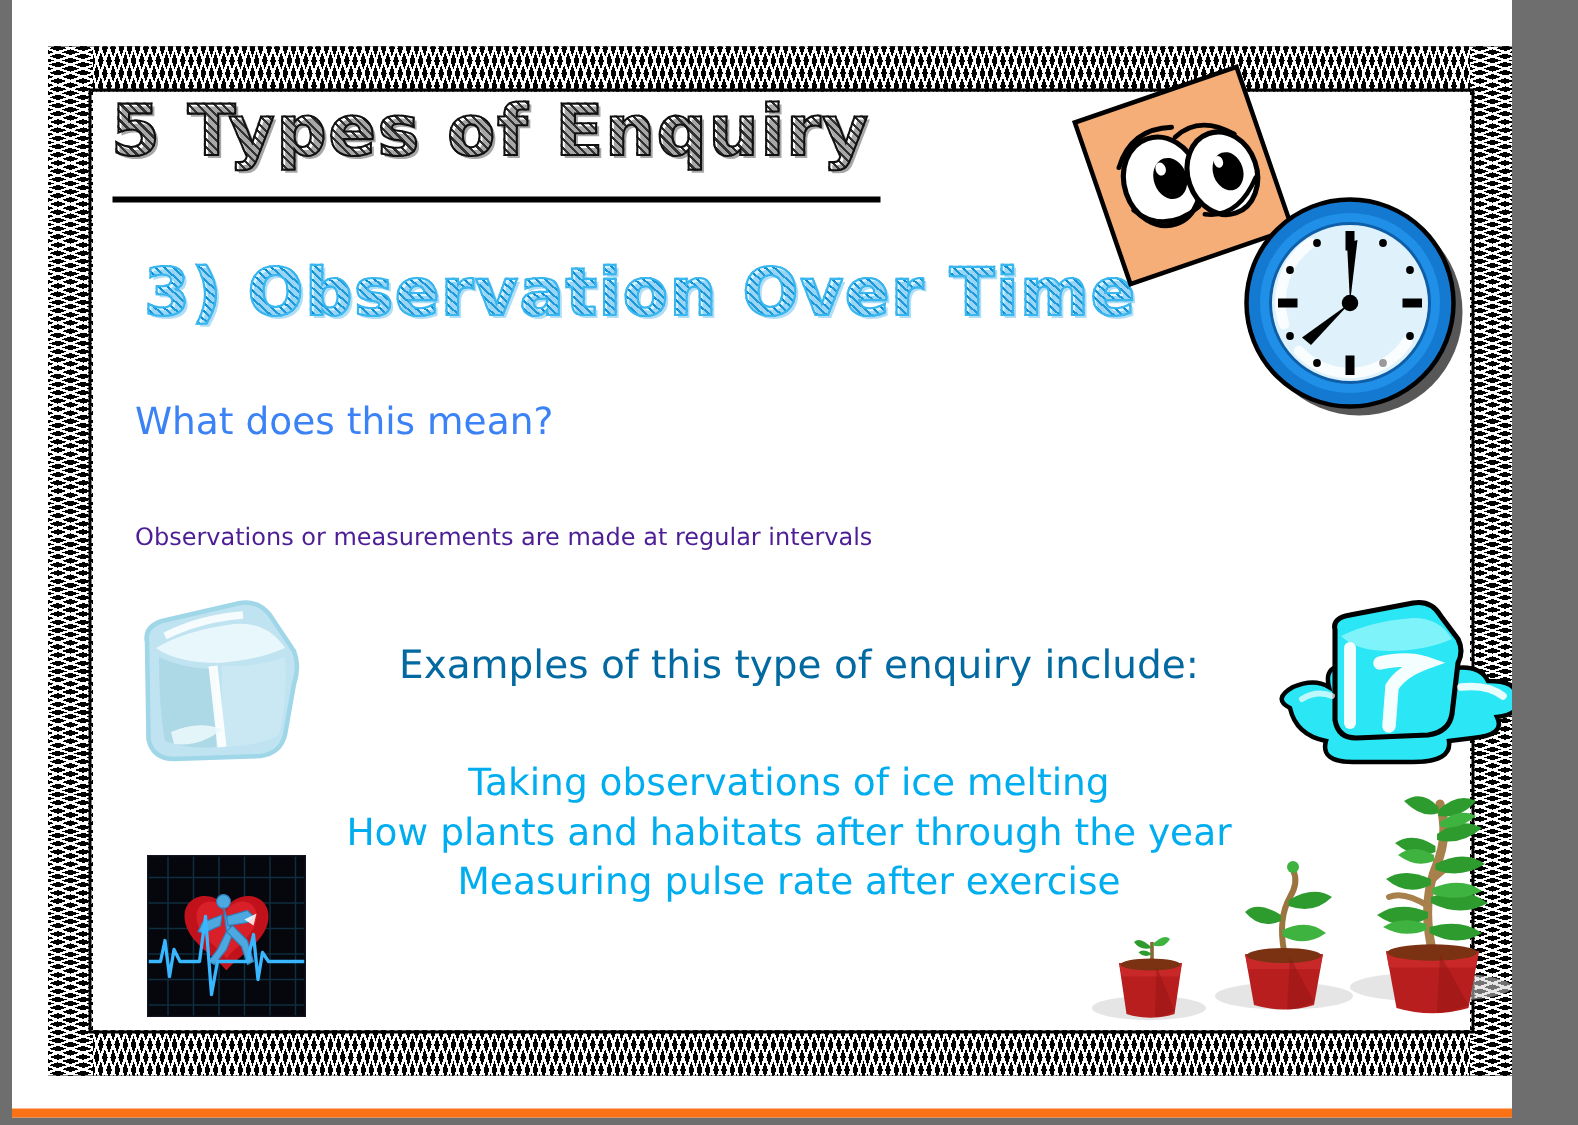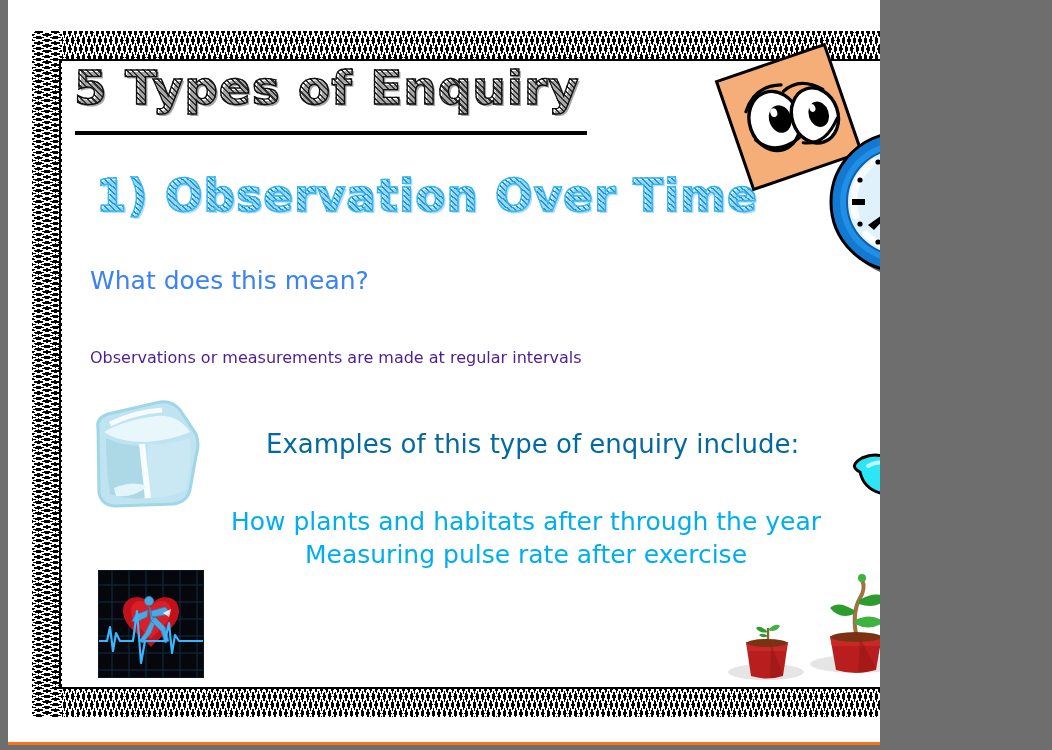--- a/index.html
+++ b/index.html
@@ -12,24 +12,24 @@
     height: 750px;
     overflow: hidden;
     font-family: "DejaVu Sans", sans-serif;
   }
 
   
   #slide-page {
     position: absolute;
     left: 8px;
     top: 0px;
-    width: 872px;
+    width: 1000px;
     height: 745px;
     background: #ffffff;
-    border-bottom: 3px solid #f97316;
+    border-bottom: 6px solid #f97316;
     box-sizing: border-box;
     overflow: hidden;
   }
 
   
   #slide-frame {
     position: absolute;
     left: 24px;
     top: 31px;
     width: 978px;
@@ -239,29 +239,30 @@
     <div class="frame-band vert" id="band-right"></div>
     <div id="frame-canvas"></div>
     <div id="frame-inner-rule"></div>
   </div>
 
   <div id="content">
 
     <div class="wordart" id="title-main">5 Types of Enquiry</div>
     <div id="title-underline"></div>
 
-    <div class="wordart" id="title-sub">1) Observation Over Time</div>
+    <div class="wordart" id="title-sub">3) Observation Over Time</div>
 
     <div class="body-text" id="question-line">What does this mean?</div>
 
     <div class="body-text" id="definition-line">Observations or measurements are made at regular intervals</div>
 
     <div class="body-text" id="examples-header">Examples of this type of enquiry include:</div>
 
     <div id="examples-list">
+      <span class="example-line">Taking observations of ice melting</span>
       <span class="example-line">How plants and habitats after through the year</span>
       <span class="example-line">Measuring pulse rate after exercise</span>
     </div>
 
     <div id="eyes-card">
       <svg width="118" height="118" viewBox="0 0 118 118">
         <rect x="2" y="2" width="114" height="114" fill="#F6AE78" stroke="#000" stroke-width="3"></rect>
 
         <path d="M20 40 Q36 18 62 26" fill="none" stroke="#000" stroke-width="3.2" stroke-linecap="round"></path>
         <path d="M62 33 Q82 24 100 44" fill="none" stroke="#000" stroke-width="3.2" stroke-linecap="round"></path>

